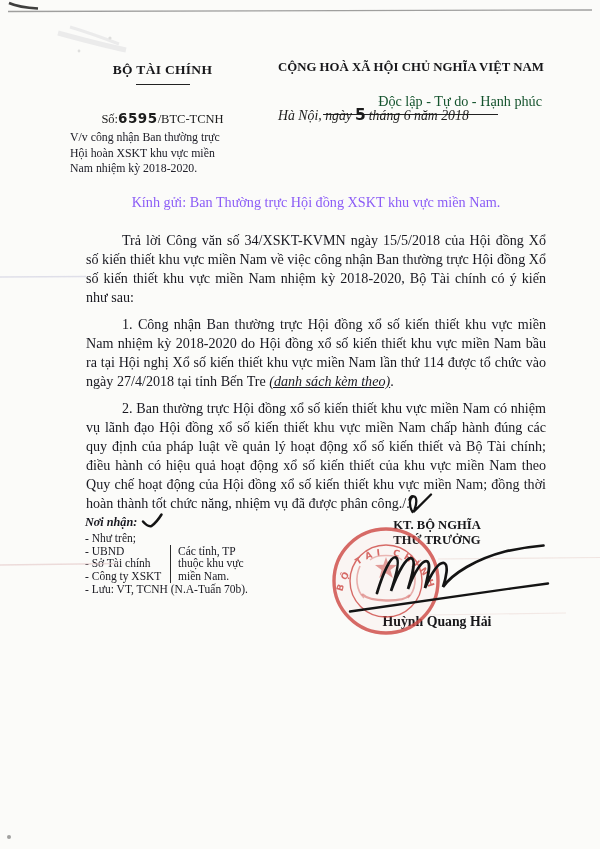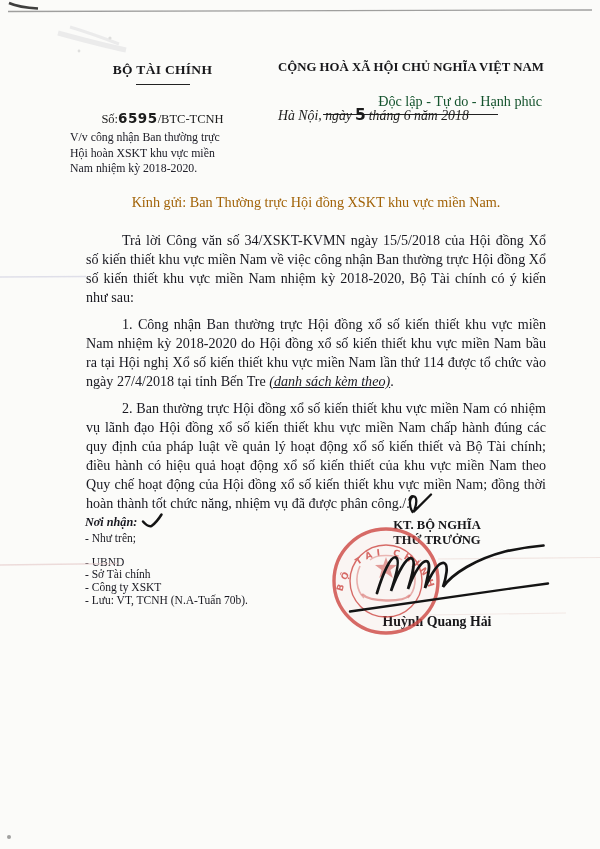--- a/index.html
+++ b/index.html
@@ -19,29 +19,29 @@
   .docnum{position:absolute;top:110px;left:65px;width:195px;text-align:center;font-size:12.5px;white-space:nowrap;}
   .docnum .num{font-family:"DejaVu Sans", sans-serif;font-weight:bold;font-size:13.5px;letter-spacing:.5px;}
   .subject{position:absolute;top:130px;left:70px;width:185px;text-align:left;font-size:11.8px;line-height:15.5px;color:#20202a;}
   .hdr-right{position:absolute;top:60px;left:278px;width:264px;text-align:right;}
   .motto1{font-weight:bold;font-size:12.8px;color:#17171a;white-space:nowrap;}
   .motto2{font-weight:normal;font-size:14.2px;margin-top:18px;color:#14532d;}
   .motto-rule{width:175px;height:0;border-top:1.4px solid #222;margin:4px auto 0;}
   .dateline{position:absolute;top:106px;left:278px;width:264px;font-style:italic;font-size:13.8px;white-space:nowrap;}
   .dateline .day{font-style:normal;font-family:"DejaVu Sans", sans-serif;font-weight:bold;font-size:15.5px;padding:0 3px;}
   
-  .salutation{position:absolute;top:194px;left:86px;width:460px;text-align:center;font-size:14.2px;color:#a16207;}
+  .salutation{position:absolute;top:194px;left:86px;width:460px;text-align:center;font-size:14.2px;color:#8b5cf6;}
   .bodytext{position:absolute;top:231px;left:86px;width:460px;font-size:14.1px;line-height:19px;text-align:justify;color:#181820;}
   .bodytext p{margin:0 0 8px 0;text-indent:36px;}
   .bodytext i{font-size:14.1px;text-decoration:underline;}
   
   .recipients{position:absolute;top:516px;left:85px;width:200px;font-size:11.5px;line-height:12.8px;color:#181820;}
   .recip-label{font-weight:bold;font-style:italic;font-size:12.2px;margin-bottom:3px;}
   .recip-table{display:flex;align-items:stretch;}
-  .recip-col-l{width:85px;margin-top:11px;}
+  .recip-col-l{width:85px;}
   .recip-col-r{border-left:1.3px solid #2a2a2a;padding-left:7px;}
   .sigblock{position:absolute;top:518px;left:332px;width:210px;text-align:center;font-weight:bold;font-size:12.6px;line-height:14.5px;color:#17171a;}
   .signer{position:absolute;top:614px;left:332px;width:210px;text-align:center;font-weight:bold;font-size:13.8px;color:#17171a;}
   
   .overlay{position:absolute;top:0;left:0;pointer-events:none;}
   .ringtext{font-family:"DejaVu Sans", sans-serif;font-weight:bold;font-size:9px;letter-spacing:4.5px;}
 </style>
 </head>
 <body>
 
@@ -74,20 +74,25 @@
   </div>
 
   <div class="recipients">
     <div class="recip-label">Nơi nhận:</div>
     <div>- Như trên;</div>
     <div class="recip-table">
       <div class="recip-col-l">
         <div>- UBND</div>
         <div>- Sở Tài chính</div>
         <div>- Công ty XSKT</div>
+      </div>
+      <div class="recip-col-r">
+        <div>Các tỉnh, TP</div>
+        <div>thuộc khu vực</div>
+        <div>miền Nam.</div>
       </div>
     </div>
     <div>- Lưu: VT, TCNH (N.A-Tuấn 70b).</div>
   </div>
 
   <div class="sigblock">
     <div>KT. BỘ NGHĨA</div>
     <div>THỨ TRƯỞNG</div>
   </div>
   <div class="signer">Huỳnh Quang Hải</div>

